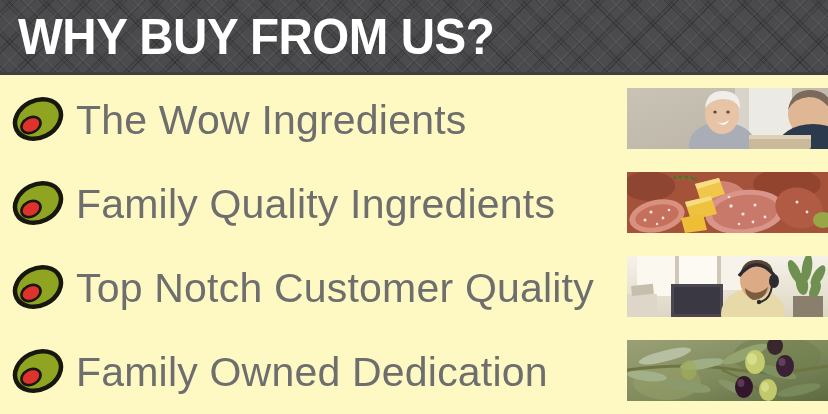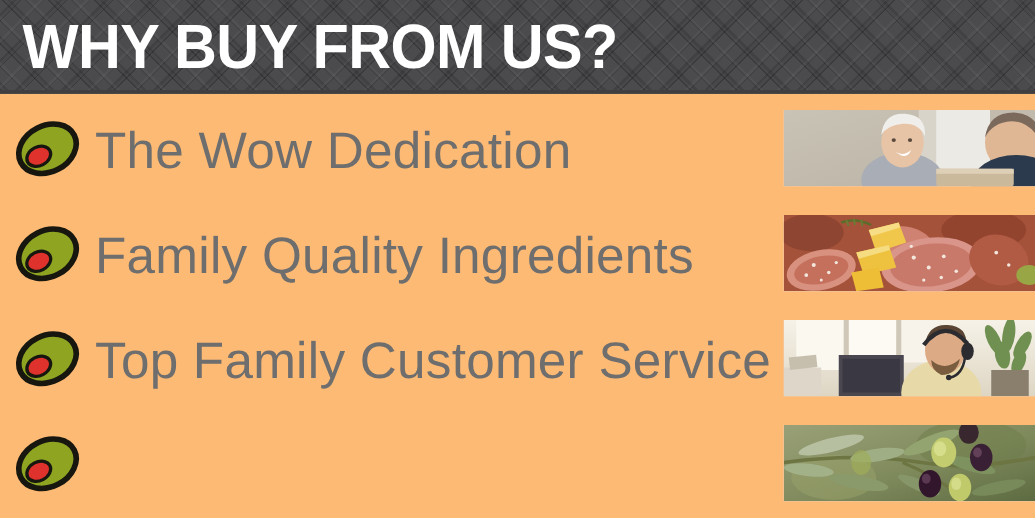--- a/index.html
+++ b/index.html
@@ -11,21 +11,21 @@
     height: 414px;
     background: #ffffff;
     font-family: "Liberation Sans", sans-serif;
     overflow: hidden;
   }
 
   #page {
     position: relative;
     width: 828px;
     height: 414px;
-    background: #fdba74;
+    background: #fef9c3;
   }
 
   
   .header-bar {
     position: absolute;
     left: 0;
     top: 0;
     width: 828px;
     height: 75px;
     background-color: #4b4b4e;
@@ -131,21 +131,21 @@
 
   <div class="benefit-list">
 
     <div class="benefit-row r0">
       <span class="olive-icon">
         <svg viewBox="0 0 54 54" xmlns="http://www.w3.org/2000/svg">
           <ellipse cx="27" cy="27" rx="24" ry="18.5" transform="rotate(-27 27 27)" fill="#8fa521" stroke="#17170f" stroke-width="4.5"></ellipse>
           <ellipse cx="20" cy="33" rx="10" ry="7.5" transform="rotate(-27 20 33)" fill="#e0322c" stroke="#17170f" stroke-width="2.6"></ellipse>
         </svg>
       </span>
-      <span class="benefit-label">The Wow Dedication</span>
+      <span class="benefit-label">The Wow Ingredients</span>
       <span class="benefit-thumb">
         <svg viewBox="0 0 201 61" xmlns="http://www.w3.org/2000/svg">
           <defs>
             <linearGradient id="g0wall" x1="0" y1="0" x2="1" y2="1">
               <stop offset="0%" stop-color="#c9c3b6"></stop>
                 <stop offset="100%" stop-color="#b9b2a4"></stop>
             </linearGradient>
           </defs>
           <rect width="201" height="61" fill="url(#g0wall)"></rect>
           <rect x="120" y="0" width="45" height="61" fill="#eceae5"></rect>
@@ -219,21 +219,21 @@
       </span>
     </div>
 
     <div class="benefit-row r2">
       <span class="olive-icon">
         <svg viewBox="0 0 54 54" xmlns="http://www.w3.org/2000/svg">
           <ellipse cx="27" cy="27" rx="24" ry="18.5" transform="rotate(-27 27 27)" fill="#8fa521" stroke="#17170f" stroke-width="4.5"></ellipse>
           <ellipse cx="20" cy="33" rx="10" ry="7.5" transform="rotate(-27 20 33)" fill="#e0322c" stroke="#17170f" stroke-width="2.6"></ellipse>
         </svg>
       </span>
-      <span class="benefit-label">Top Family Customer Service</span>
+      <span class="benefit-label">Top Notch Customer Quality</span>
       <span class="benefit-thumb">
         <svg viewBox="0 0 201 61" xmlns="http://www.w3.org/2000/svg">
           <defs>
             <linearGradient id="g2win" x1="0" y1="0" x2="0" y2="1">
               <stop offset="0%" stop-color="#f6f2e8"></stop>
                 <stop offset="100%" stop-color="#ded6c4"></stop>
             </linearGradient>
           </defs>
           <rect width="201" height="61" fill="url(#g2win)"></rect>
 
@@ -271,20 +271,21 @@
       </span>
     </div>
 
     <div class="benefit-row r3">
       <span class="olive-icon">
         <svg viewBox="0 0 54 54" xmlns="http://www.w3.org/2000/svg">
           <ellipse cx="27" cy="27" rx="24" ry="18.5" transform="rotate(-27 27 27)" fill="#8fa521" stroke="#17170f" stroke-width="4.5"></ellipse>
           <ellipse cx="20" cy="33" rx="10" ry="7.5" transform="rotate(-27 20 33)" fill="#e0322c" stroke="#17170f" stroke-width="2.6"></ellipse>
         </svg>
       </span>
+      <span class="benefit-label">Family Owned Dedication</span>
       <span class="benefit-thumb">
         <svg viewBox="0 0 201 61" xmlns="http://www.w3.org/2000/svg">
           <defs>
             <linearGradient id="g3bg" x1="0" y1="0" x2="1" y2="1">
               <stop offset="0%" stop-color="#9aa077"></stop>
                 <stop offset="55%" stop-color="#7f8a5c"></stop>
               <stop offset="100%" stop-color="#5d6b42"></stop>
             </linearGradient>
           </defs>
           <rect width="201" height="61" fill="url(#g3bg)"></rect>

